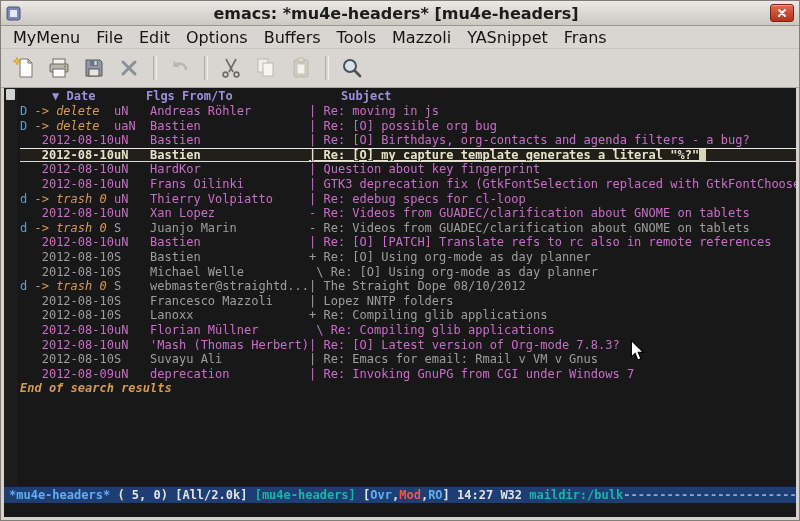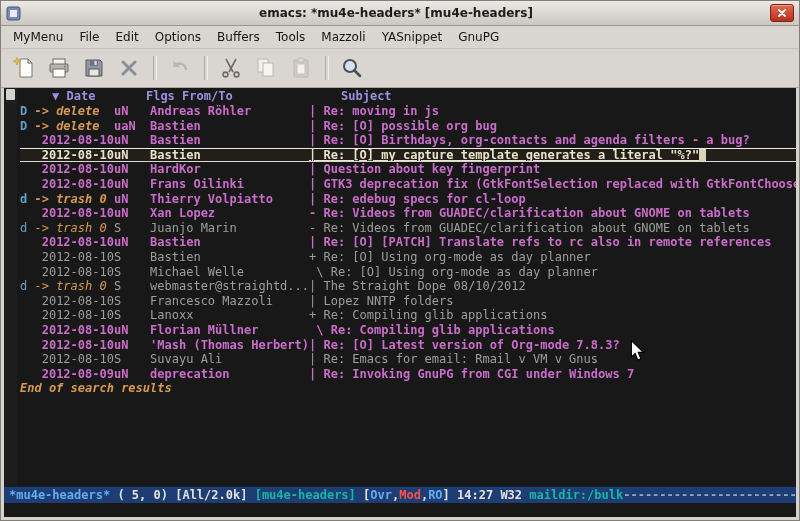--- a/index.html
+++ b/index.html
@@ -12,33 +12,33 @@
     display:flex;flex-direction:column;background:#d6d2cd;
   }
   
   .titlebar{
     height:24px;flex:0 0 24px;display:flex;align-items:center;
     padding:0 5px;background:linear-gradient(#ece9e4,#cbc7c1);
     border-bottom:1px solid #9b978f;
   }
   .win-icon{width:16px;height:16px;display:flex;align-items:center}
   .title{
-    flex:1;text-align:center;font-size:12px;font-weight:bold;color:#1c1c1c;
+    flex:1;text-align:center;font-size:16px;font-weight:bold;color:#1c1c1c;
     white-space:nowrap;overflow:hidden;
   }
   .close-btn{
     width:22px;height:16px;border-radius:3px;display:flex;align-items:center;justify-content:center;
     background:linear-gradient(#e0oga 0,#b83322);
     background:linear-gradient(#e56a50,#b4321f);
     border:1px solid #7e2012;box-shadow:inset 0 1px 0 rgba(255,255,255,.35);
   }
   
   .menubar{
     height:22px;flex:0 0 22px;display:flex;align-items:center;
-    background:#d9d6d1;padding:0 4px;font-size:12px;color:#141414;
+    background:#d9d6d1;padding:0 4px;font-size:16px;color:#141414;
     border-bottom:1px solid #c6c2bb;
   }
   .menu-item{padding:3px 8px;white-space:nowrap}
   
   .toolbar{
     height:38px;flex:0 0 38px;display:flex;align-items:center;
     background:#d9d6d1;padding:0 8px;border-bottom:1px solid #aba79f;
   }
   .tb-btn{
     width:30px;height:30px;margin-right:5px;border:none;background:transparent;
@@ -57,21 +57,21 @@
   }
   .emacs-main{flex:1;display:flex;min-height:0}
   .scrollbar{flex:0 0 13px;background:#1d1d1d;position:relative}
   .sb-thumb{position:absolute;top:1px;left:2px;right:2px;height:11px;background:#d2d2d0;border-radius:1px}
   .textcol{flex:1;display:flex;flex-direction:column;padding-left:3px;min-width:0;overflow:hidden}
   .header-line{
     height:16px;line-height:16px;white-space:pre;color:#9e8fe0;font-weight:bold;overflow:hidden;margin-left:32px;
   }
   .rows{overflow:hidden}
   .row{height:14.6px;line-height:14.6px;white-space:pre;overflow:hidden}
-  .row--unread{color:#ca6dca;font-weight:bold}
+  .row--unread{color:#ca6dca;font-weight:normal}
   .row--read{color:#9e9e9e;font-weight:normal}
   .row--selected{
     color:#e9e3c9;font-weight:bold;background:#211f18;box-sizing:border-box;
     border-top:1px solid #ececec;border-bottom:1px solid #d9d9d9;line-height:12.4px;
   }
   .c-mark{color:#5f9fc8}
   .c-target{color:#d79a52;font-style:italic}
   .c-subj-sel{text-decoration:underline}
   .cursor-block{background:#d9d3b8}
   .end-line{height:14.6px;line-height:14.6px;white-space:pre;color:#d79a52;font-style:italic}
@@ -113,21 +113,21 @@
 
   <div class="menubar">
       <div class="menu-item">MyMenu</div>
       <div class="menu-item">File</div>
       <div class="menu-item">Edit</div>
       <div class="menu-item">Options</div>
       <div class="menu-item">Buffers</div>
       <div class="menu-item">Tools</div>
       <div class="menu-item">Mazzoli</div>
       <div class="menu-item">YASnippet</div>
-      <div class="menu-item">GnuPG</div>
+      <div class="menu-item">Frans</div>
     </div>
 
   <div class="toolbar">
       <button class="tb-btn">
         <span class="tb-ic">
           <svg width="24" height="24" viewBox="0 0 24 24">
             <path d="M8 3h8l4 4v14H8z" fill="#fdfdfb" stroke="#7a766f"></path>
             <path d="M16 3l4 4h-4z" fill="#d8d4ce" stroke="#7a766f"></path>
             <path d="M5 1.5l1.1 2.6 2.6 1.1-2.6 1.1L5 8.9 3.9 6.3 1.3 5.2l2.6-1.1z" fill="#f0c040" stroke="#b98c20" stroke-width="0.6"></path>
           </svg>

